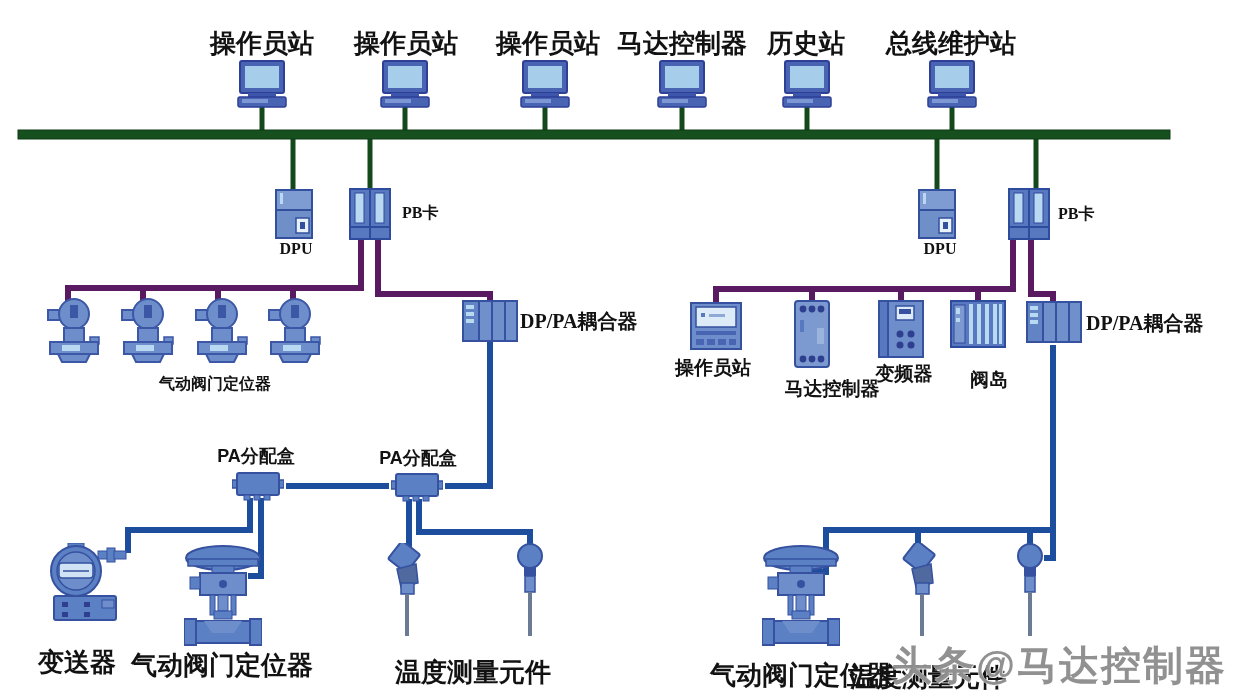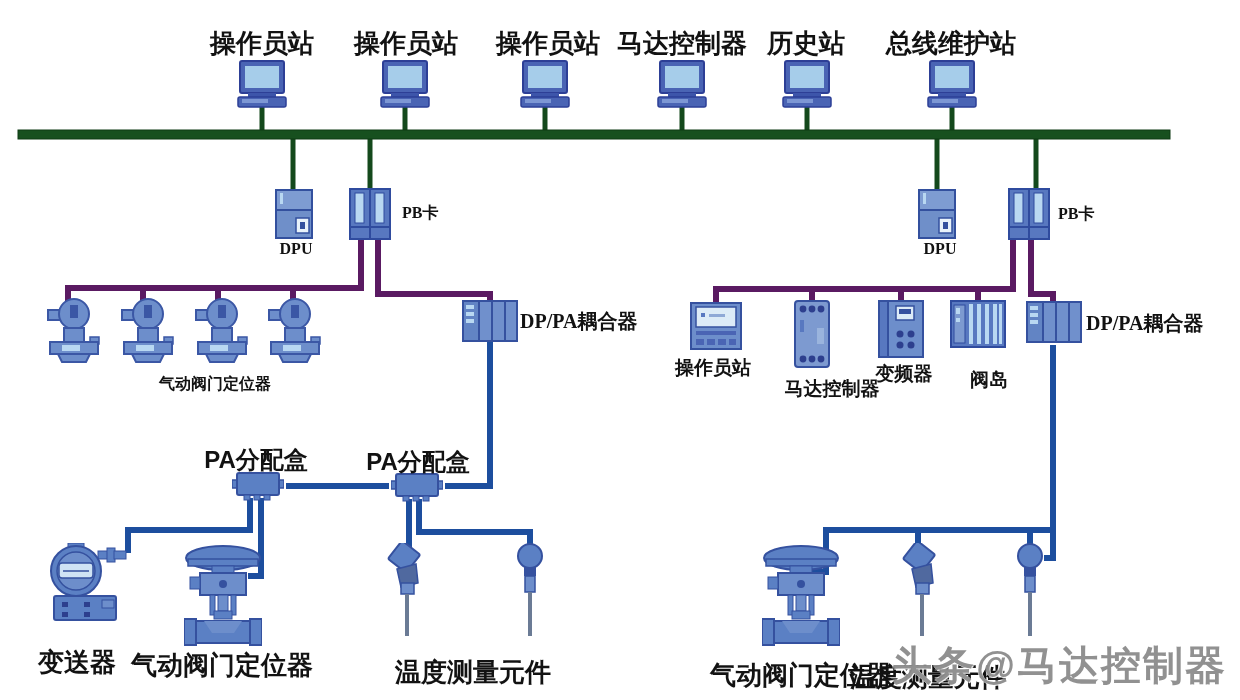--- a/index.html
+++ b/index.html
@@ -4,21 +4,21 @@
 <style>
   html,body{margin:0;padding:0;background:#fff;}
   #canvas{position:relative;width:1240px;height:700px;background:#ffffff;overflow:hidden;
           font-family:"Liberation Sans",sans-serif;}
   #wires{position:absolute;left:0;top:0;z-index:1;}
   .dev{position:absolute;z-index:2;line-height:0;}
   .lbl{position:absolute;z-index:3;font-weight:bold;color:#121212;white-space:nowrap;
        transform:translateX(-50%);text-align:center;}
   .lbl-left{transform:none;}
   .serif{font-family:"Liberation Serif",serif;}
-  .f23{font-size:16px;} .f21{font-size:26px;} .f20{font-size:20px;} .f19{font-size:19px;} .f18{font-size:24px;}
+  .f23{font-size:16px;} .f21{font-size:26px;} .f20{font-size:20px;} .f19{font-size:19px;} .f18{font-size:18px;}
   #watermark{position:absolute;z-index:4;font-size:40px;font-weight:bold;letter-spacing:2px;
        color:rgba(130,130,130,0.88);text-shadow:1px 1px 0 rgba(255,255,255,0.9),-1px -1px 0 rgba(255,255,255,0.55);
        white-space:nowrap;}
 </style>
 </head>
 <body>
 
 <div id="canvas">
 
   <svg id="wires" width="1240" height="700">

